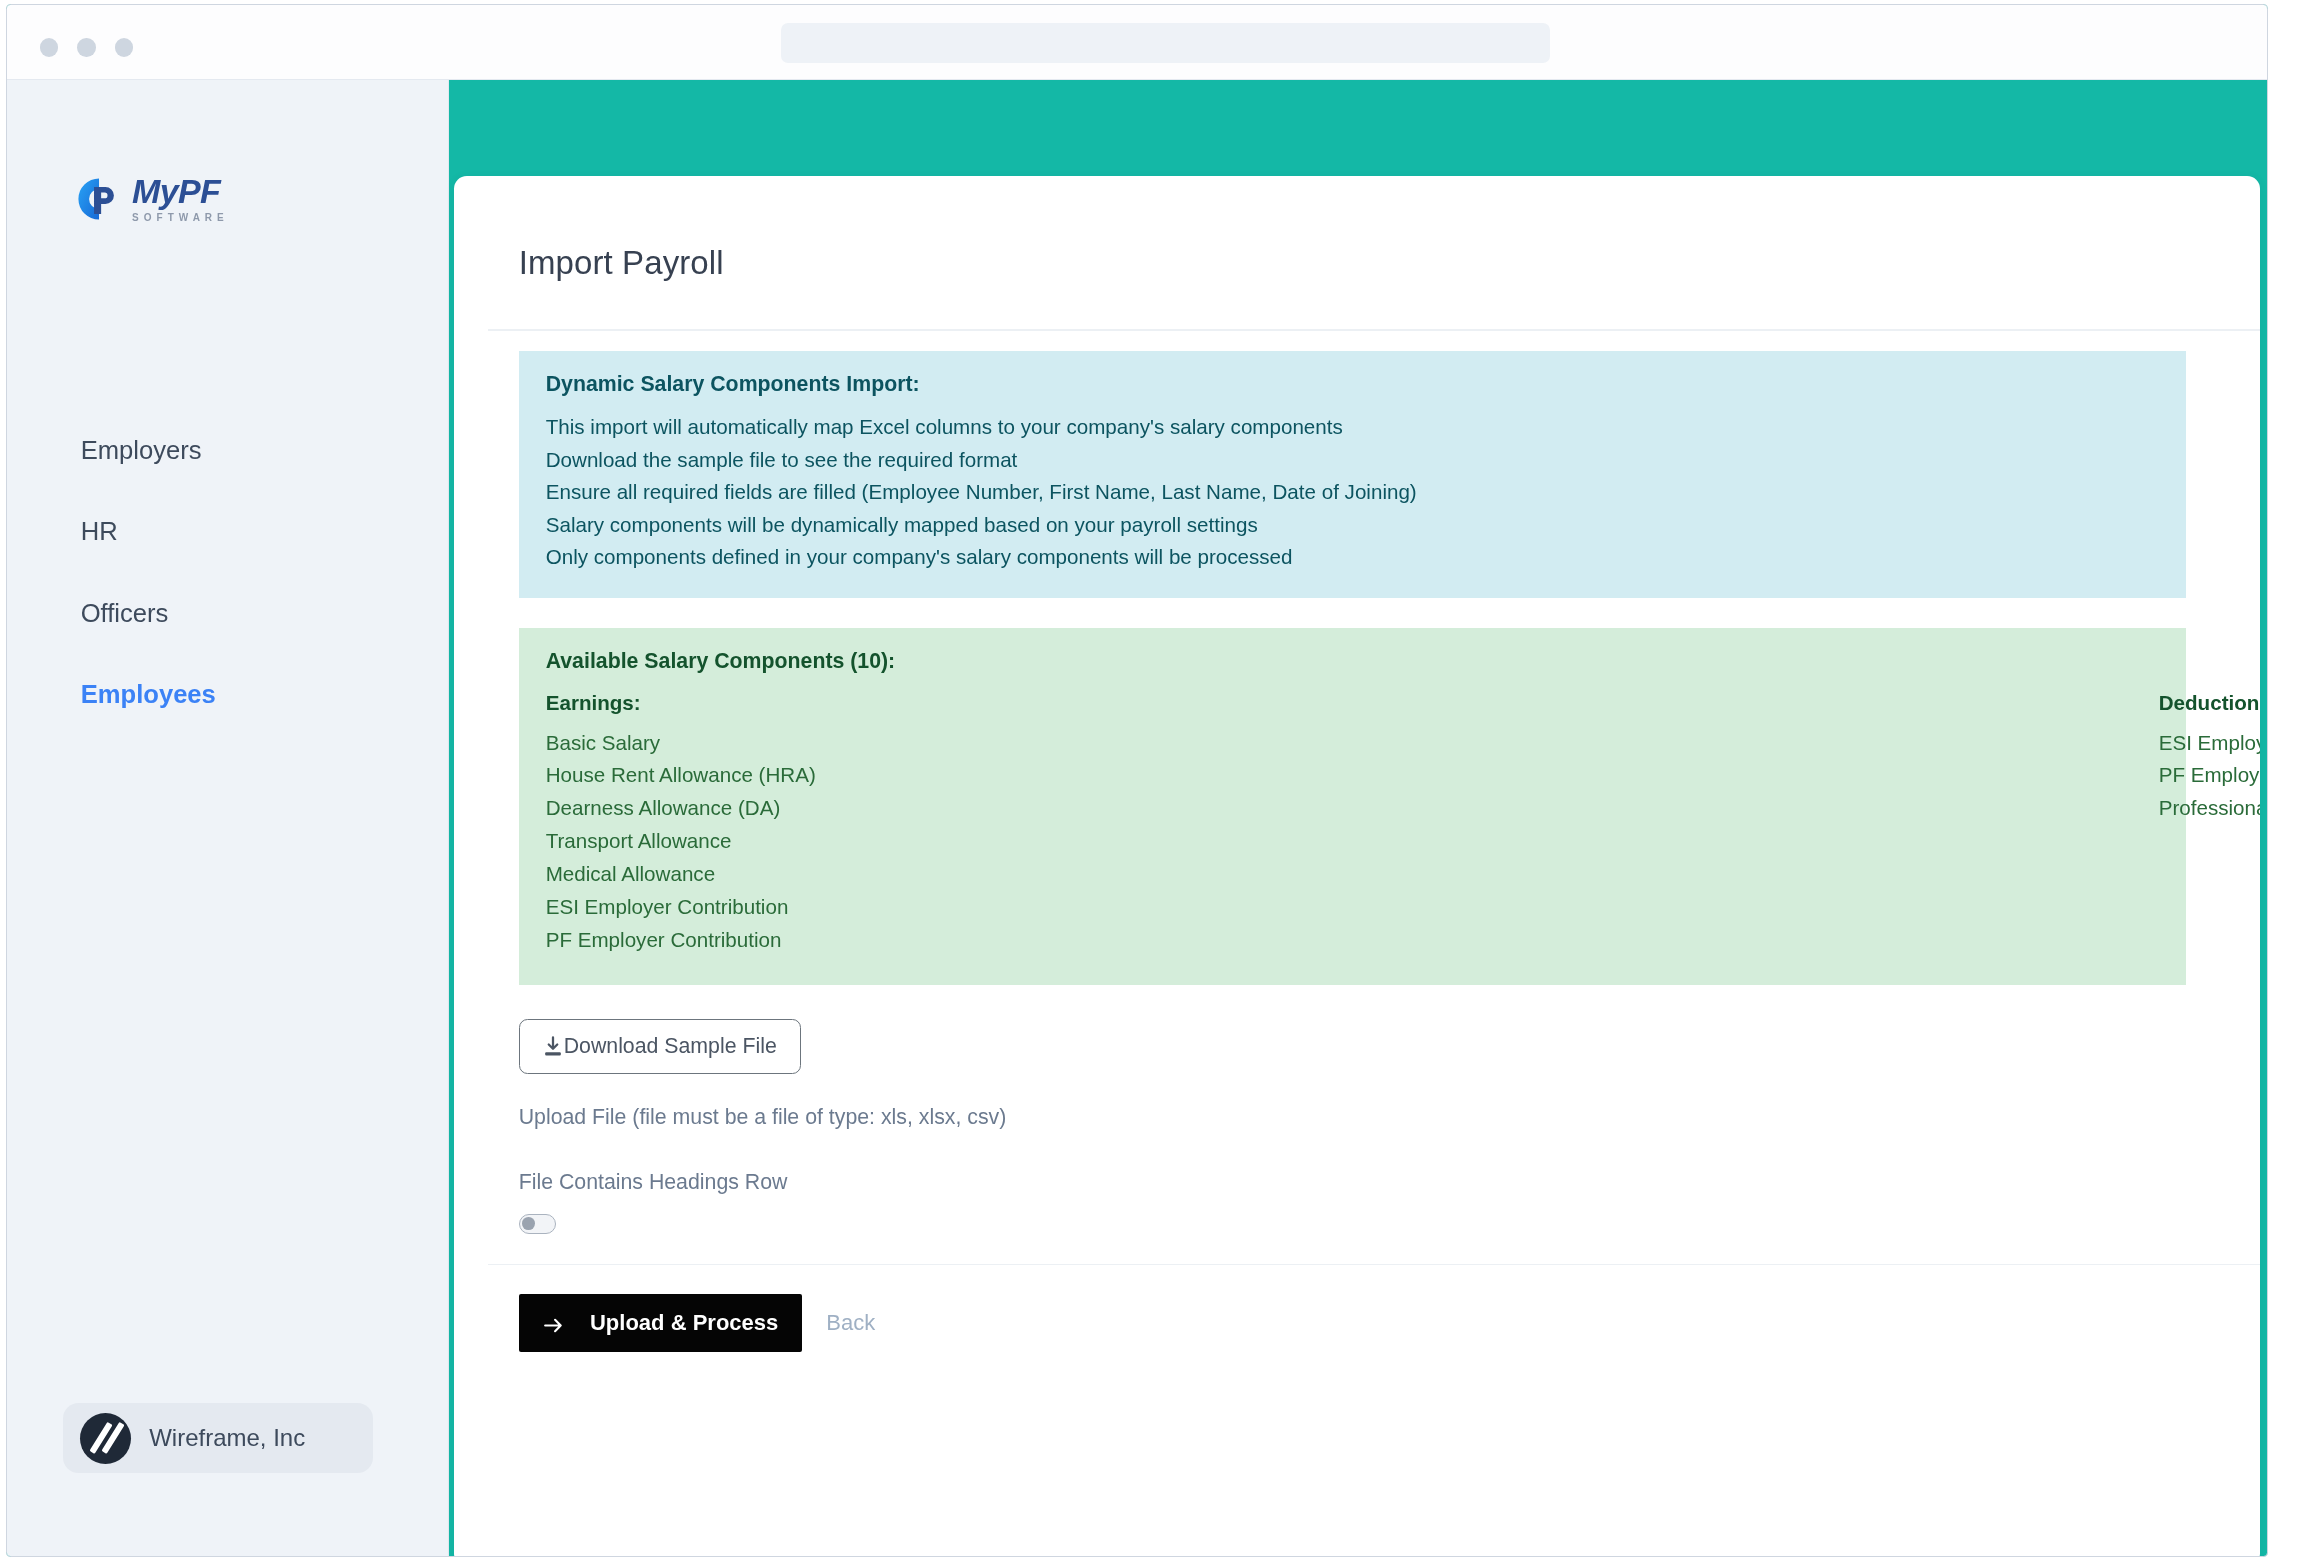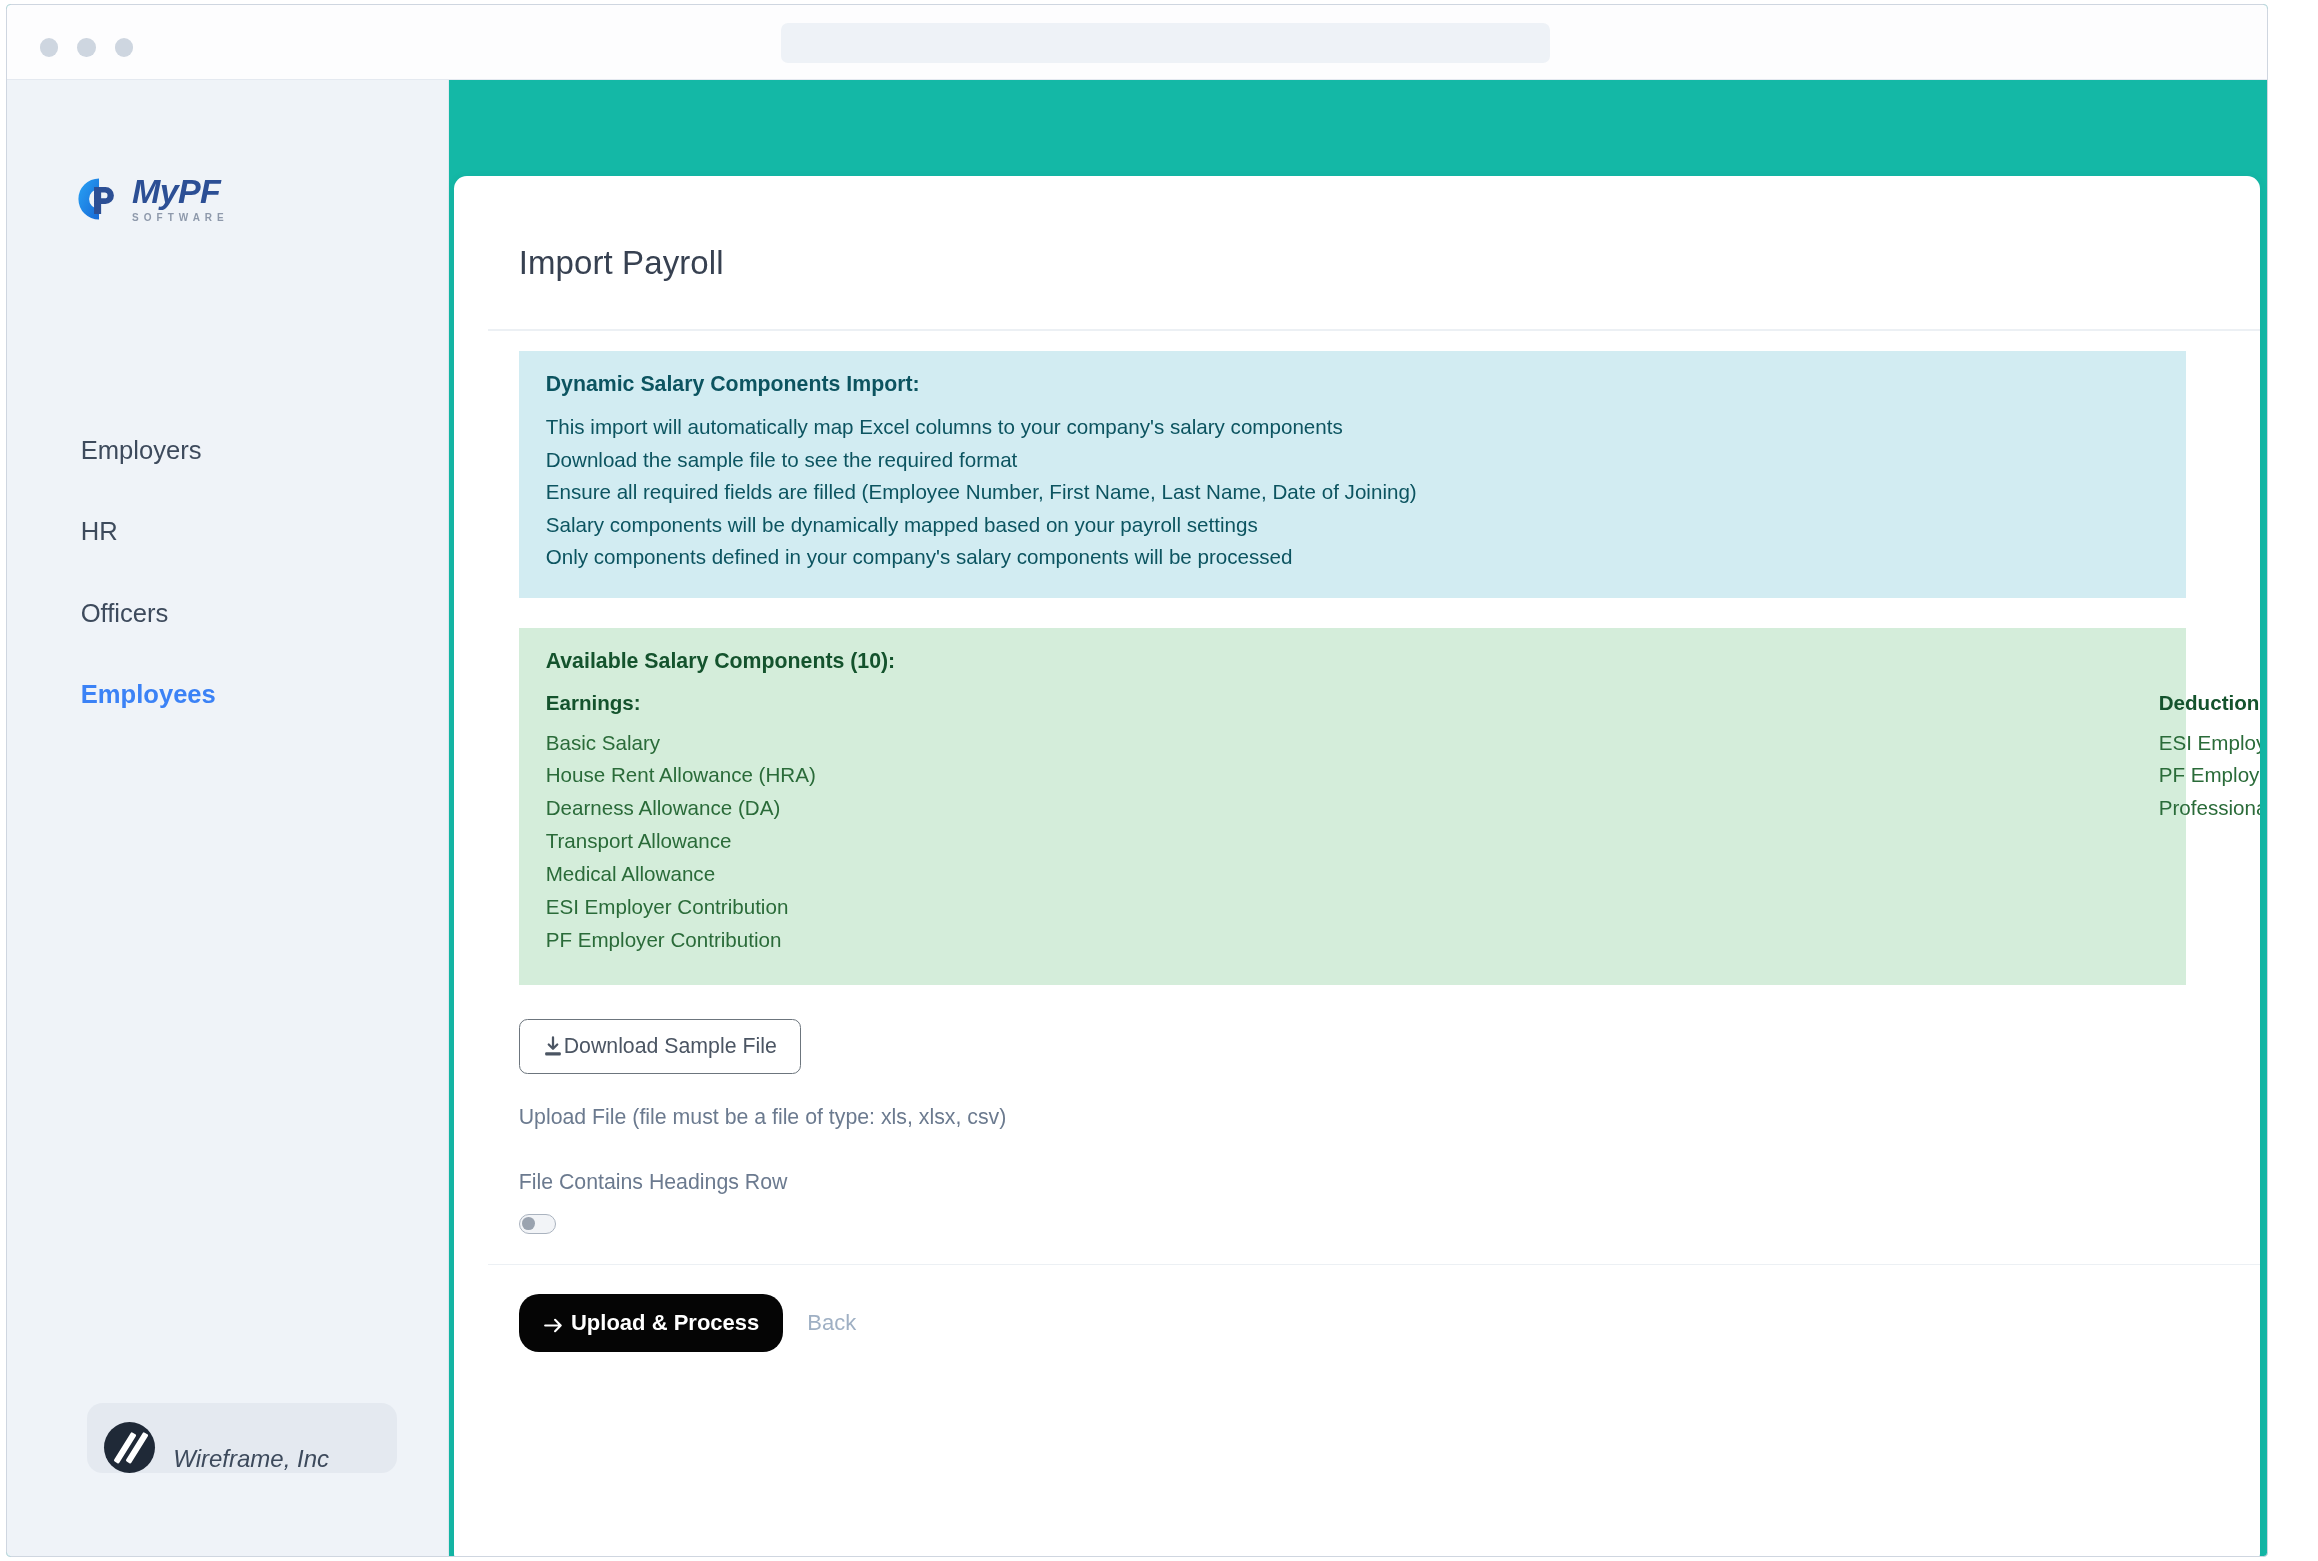--- a/index.html
+++ b/index.html
@@ -101,32 +101,31 @@
     line-height: 1.1;
     cursor: pointer;
   }
   .nav-item.active {
     color: #3b82f6;
     font-weight: bold;
   }
 
   .org-badge {
     position: absolute;
-    left: 80px;
+    left: 56px;
     bottom: 84px;
     width: 310px;
     height: 70px;
     background: #e4e9f0;
     border-radius: 15.6px;
     display: flex;
-    align-items: flex-end;
+    align-items: center;
     padding-left: 17px;
     gap: 18.5px;
     cursor: pointer;
-    font-style: italic;
   }
   .org-avatar {
     width: 51px; height: 51px;
     border-radius: 50%;
     background: #1f2937;
     flex: none;
     position: relative;
     overflow: hidden;
   }
   .org-avatar::before,
@@ -297,27 +296,27 @@
 
   .actions {
     display: flex;
     align-items: center;
     gap: 24px;
     margin: 28.4px 0 0 65px;
   }
   .primary-btn {
     display: inline-flex;
     align-items: center;
-    gap: 7px;
+    gap: 26px;
     height: 58px;
     padding: 0 24px;
     background: #050505;
     color: #ffffff;
     border: none;
-    border-radius: 20px;
+    border-radius: 2px;
     font-size: 22px;
     font-weight: bold;
     font-family: "Liberation Sans", sans-serif;
     cursor: pointer;
   }
   .arrow-icon { width: 21.3px; height: 17px; flex: none; }
   .back-link {
     font-size: 22px;
     color: #9fb0c4;
     cursor: pointer;

